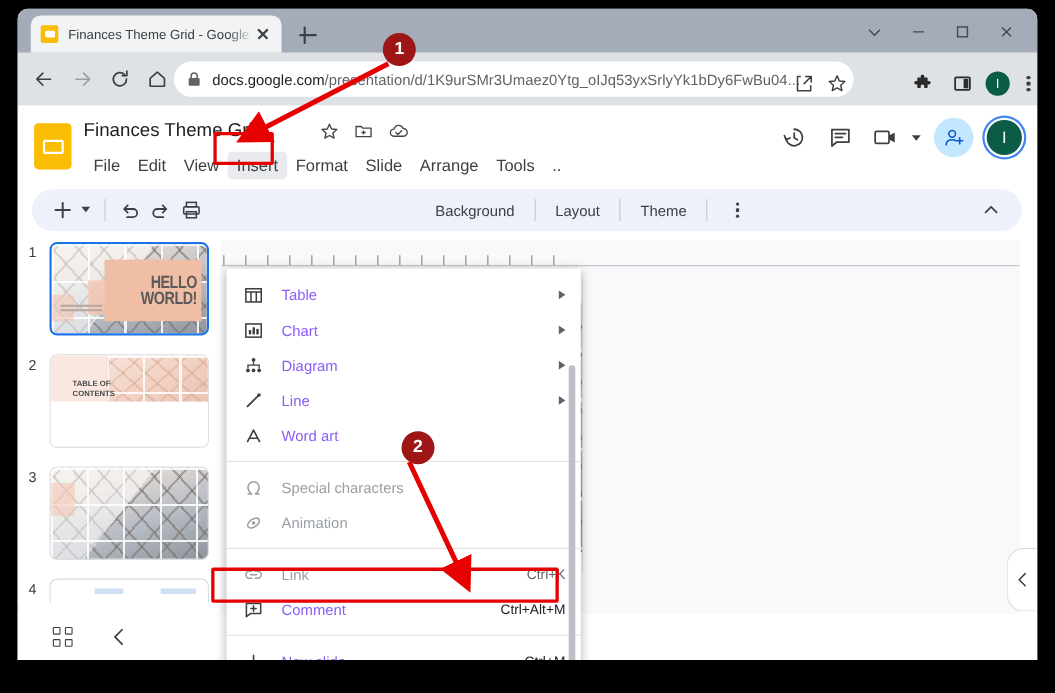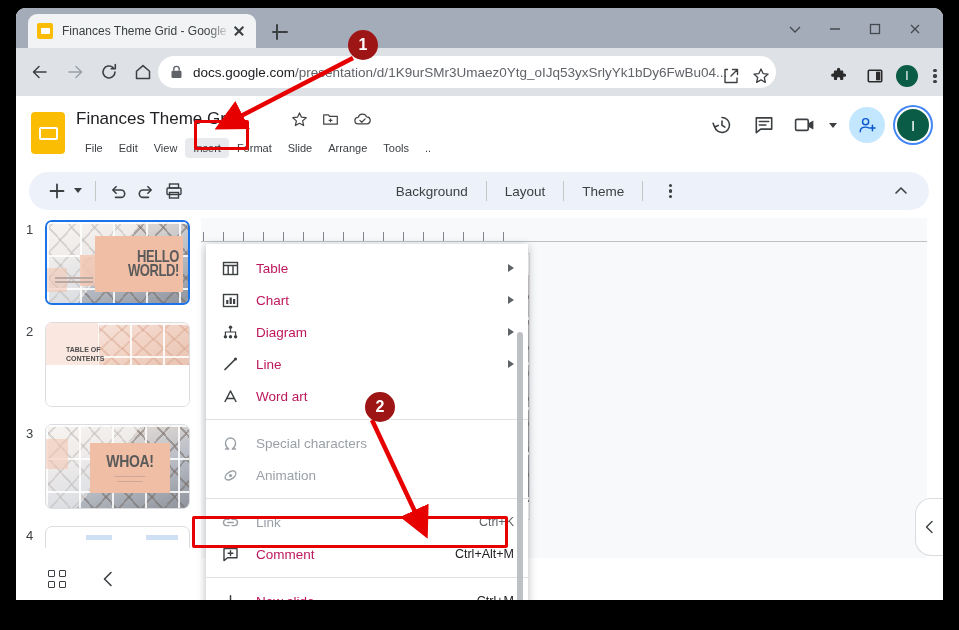--- a/index.html
+++ b/index.html
@@ -86,21 +86,21 @@
     background:#fbbc04; border-radius:4px; display:flex; align-items:center; justify-content:center;
   }
   .docicon i { display:block; width:19px; height:13px; border:2.5px solid #fff; border-radius:2px;}
   .doctitle {
     position:absolute; left:60px; top:13px; font-size:17px; color:#202124;
     white-space:nowrap;
   }
   .titleicons { position:absolute; left:275px; top:15px; display:flex; gap:14px; align-items:center;}
   .menubar { position:absolute; left:61px; top:42px; display:flex; align-items:center; }
   .menuitem {
-    font-size:11px; color:#3c4043; padding:4px 8px; border-radius:4px; white-space:nowrap;
+    font-size:15px; color:#3c4043; padding:4px 8px; border-radius:4px; white-space:nowrap;
   }
   .menuitem.active { background:#e8eaed; }
 
   .hdr-right { position:absolute; right:14px; top:10px; display:flex; align-items:center; gap:4px; }
   .hicon { width:38px; height:38px; position:relative; }
   .hicon svg{position:absolute;left:50%;top:50%;transform:translate(-50%,-50%);}
   .caret-sm { width:0;height:0;border-left:4.5px solid transparent;border-right:4.5px solid transparent;border-top:5px solid #3c4043; }
   .slideshow {
     display:flex; align-items:center; height:36px; border:1px solid #747775; border-radius:18px;
     overflow:hidden; margin-left:6px;
@@ -238,21 +238,21 @@
   }
 
   
   .menu {
     position:absolute; left:190px; top:148px; width:322px; height:440px;
     background:#fff; border-radius:0 0 8px 8px;
     box-shadow:0 2px 10px rgba(0,0,0,.28); z-index:40; overflow:hidden;
   }
   .mi { position:relative; height:32px; display:flex; align-items:center; padding:0 14px 0 16px; }
   .mi .ico { width:22px; flex:0 0 auto; display:flex; align-items:center; justify-content:flex-start; }
-  .mi .lbl { font-size:13.5px; color:#be185d; margin-left:12px; flex:1 1 auto; white-space:nowrap; }
+  .mi .lbl { font-size:13.5px; color:#8b5cf6; margin-left:12px; flex:1 1 auto; white-space:nowrap; }
   .mi .acc { font-size:12.5px; color:#5f6368; margin-left:12px; }
   .mi.dis .lbl { color:#9aa0a6; }
   .mi .arrow { width:0;height:0;border-top:4.5px solid transparent;border-bottom:4.5px solid transparent;border-left:6px solid #5f6368; margin-left:8px;}
   .m-sep { height:1px; background:#e0e0e0; margin:7px 0; }
   .m-scroll { position:absolute; right:5px; top:88px; width:6px; height:330px; background:#bdc1c6; border-radius:3px; }
 
   
   .hl { position:absolute; border:3px solid #e60000; border-radius:2px; z-index:60; pointer-events:none; }
   .badge {
     position:absolute; width:30px; height:30px; border-radius:50%; background:#9e1515;
@@ -531,24 +531,20 @@
             </div>
           </div>
         </div>
 
         <div class="slide-row">
           <div class="slide-num">3</div>
           <div class="thumb">
             <div class="photo"></div>
             <div class="gridlines"></div>
             <div class="tile-peach" style="left:0;top:14px;width:22px;height:30px;opacity:.55"></div>
-            <div class="t3-box">
-              <b>WHOA!</b>
-              <u>———————————<br>—————————</u>
-            </div>
           </div>
         </div>
 
         <div class="slide-row">
           <div class="slide-num">4</div>
           <div class="thumb">
             <div class="t4-bar" style="left:40px;width:26px;"></div>
             <div class="t4-bar" style="left:100px;width:32px;"></div>
           </div>
         </div>

